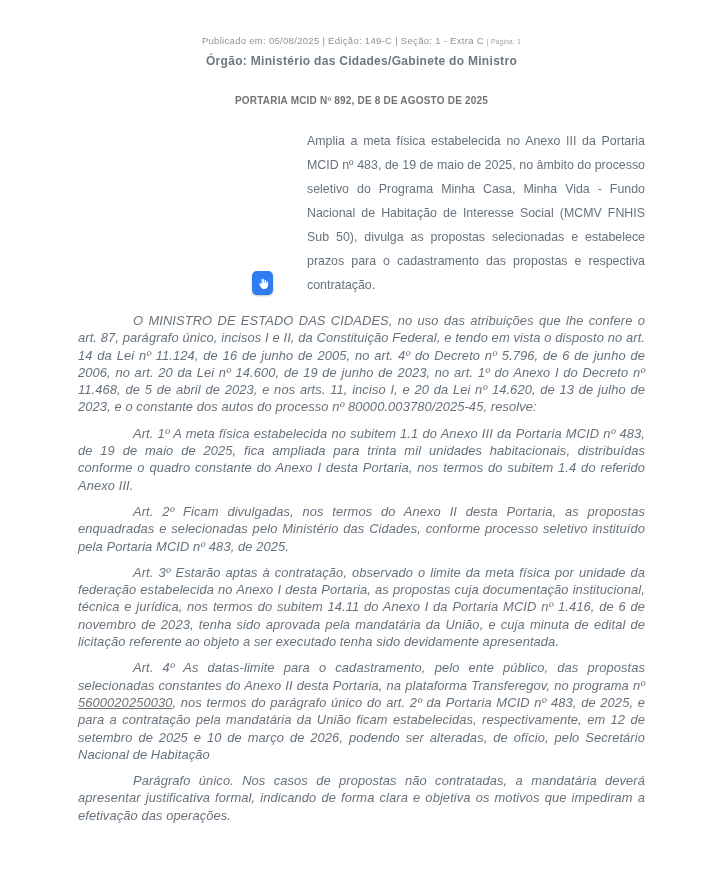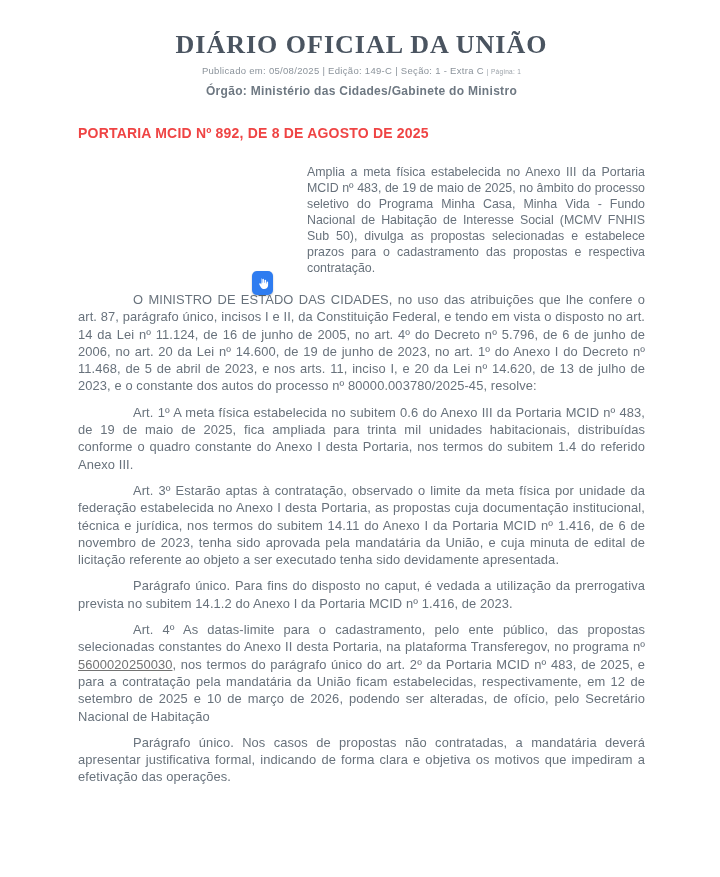--- a/index.html
+++ b/index.html
@@ -35,47 +35,49 @@
     margin-top:8px;
     font-size:12px;
     font-weight:700;
     letter-spacing:0.3px;
     color:#6e7882;
   }
 
   
   .doc-heading {
     margin-top:27px;
-    font-size:14px;
+    text-align:center;
+    font-size:10px;
     font-weight:700;
     letter-spacing:0.2px;
-    color:#ef4444;
+    color:#737373;
   }
 
   
   .summary {
     margin-top:23px;
     margin-left:229px;
     width:338px;
     font-size:12.4px;
-    line-height:16px;
+    line-height:24px;
     text-align:justify;
     color:#68727c;
   }
 
   
   .body-text { margin-top:15px; }
   .body-text p {
     font-size:12.9px;
     line-height:17.3px;
     text-align:justify;
     text-indent:55px;
     margin-bottom:9px;
     color:#68727c;
     letter-spacing:0.1px;
+    font-style:italic;
   }
   a.doc-link {
     color:#737373;
     text-decoration:underline;
     cursor:pointer;
   }
 
   
   .cursor-overlay {
     position:absolute;
@@ -88,34 +90,33 @@
   }
   .cursor-overlay svg { width:13px; height:13px; display:block; }
 </style>
 </head>
 <body>
 
 <div class="page">
   <div class="content">
 
     <header class="masthead">
-      <h1 class="masthead-title">DIÁRIO OFICIAL DA UNIÃO</h1>
       <div class="publine"><span>Publicado em: 05/08/2025 | Edição: 149-C | Seção: 1 - Extra C </span><span class="page-ref">| Página: 1</span></div>
       <div class="organ-line">Órgão: Ministério das Cidades/Gabinete do Ministro</div>
     </header>
 
     <h2 class="doc-heading">PORTARIA MCID Nº 892, DE 8 DE AGOSTO DE 2025</h2>
 
     <p class="summary">Amplia a meta física estabelecida no Anexo III da Portaria MCID nº 483, de 19 de maio de 2025, no âmbito do processo seletivo do Programa Minha Casa, Minha Vida - Fundo Nacional de Habitação de Interesse Social (MCMV FNHIS Sub 50), divulga as propostas selecionadas e estabelece prazos para o cadastramento das propostas e respectiva contratação.</p>
 
     <div class="body-text">
       <p>O MINISTRO DE ESTADO DAS CIDADES, no uso das atribuições que lhe confere o art. 87, parágrafo único, incisos I e II, da Constituição Federal, e tendo em vista o disposto no art. 14 da Lei nº 11.124, de 16 de junho de 2005, no art. 4º do Decreto nº 5.796, de 6 de junho de 2006, no art. 20 da Lei nº 14.600, de 19 de junho de 2023, no art. 1º do Anexo I do Decreto nº 11.468, de 5 de abril de 2023, e nos arts. 11, inciso I, e 20 da Lei nº 14.620, de 13 de julho de 2023, e o constante dos autos do processo nº 80000.003780/2025-45, resolve:</p>
-      <p>Art. 1º A meta física estabelecida no subitem 0.6 do Anexo III da Portaria MCID nº 483, de 19 de maio de 2025, fica ampliada para trinta mil unidades habitacionais, distribuídas conforme o quadro constante do Anexo I desta Portaria, nos termos do subitem 1.4 do referido Anexo III.</p>
+      <p>Art. 1º A meta física estabelecida no subitem 1.1 do Anexo III da Portaria MCID nº 483, de 19 de maio de 2025, fica ampliada para trinta mil unidades habitacionais, distribuídas conforme o quadro constante do Anexo I desta Portaria, nos termos do subitem 1.4 do referido Anexo III.</p>
+      <p>Art. 2º Ficam divulgadas, nos termos do Anexo II desta Portaria, as propostas enquadradas e selecionadas pelo Ministério das Cidades, conforme processo seletivo instituído pela Portaria MCID nº 483, de 2025.</p>
       <p>Art. 3º Estarão aptas à contratação, observado o limite da meta física por unidade da federação estabelecida no Anexo I desta Portaria, as propostas cuja documentação institucional, técnica e jurídica, nos termos do subitem 14.11 do Anexo I da Portaria MCID nº 1.416, de 6 de novembro de 2023, tenha sido aprovada pela mandatária da União, e cuja minuta de edital de licitação referente ao objeto a ser executado tenha sido devidamente apresentada.</p>
-      <p>Parágrafo único. Para fins do disposto no caput, é vedada a utilização da prerrogativa prevista no subitem 14.1.2 do Anexo I da Portaria MCID nº 1.416, de 2023.</p>
       <p><span>Art. 4º As datas-limite para o cadastramento, pelo ente público, das propostas selecionadas constantes do Anexo II desta Portaria, na plataforma Transferegov, no programa nº </span><a class="doc-link">5600020250030</a><span>, nos termos do parágrafo único do art. 2º da Portaria MCID nº 483, de 2025, e para a contratação pela mandatária da União ficam estabelecidas, respectivamente, em 12 de setembro de 2025 e 10 de março de 2026, podendo ser alteradas, de ofício, pelo Secretário Nacional de Habitação</span></p>
       <p>Parágrafo único. Nos casos de propostas não contratadas, a mandatária deverá apresentar justificativa formal, indicando de forma clara e objetiva os motivos que impediram a efetivação das operações.</p>
 
     </div>
 
   </div>
 
   <div class="cursor-overlay">
     <span style="display:flex;">
       <svg viewBox="0 0 16 16" aria-hidden="true">

